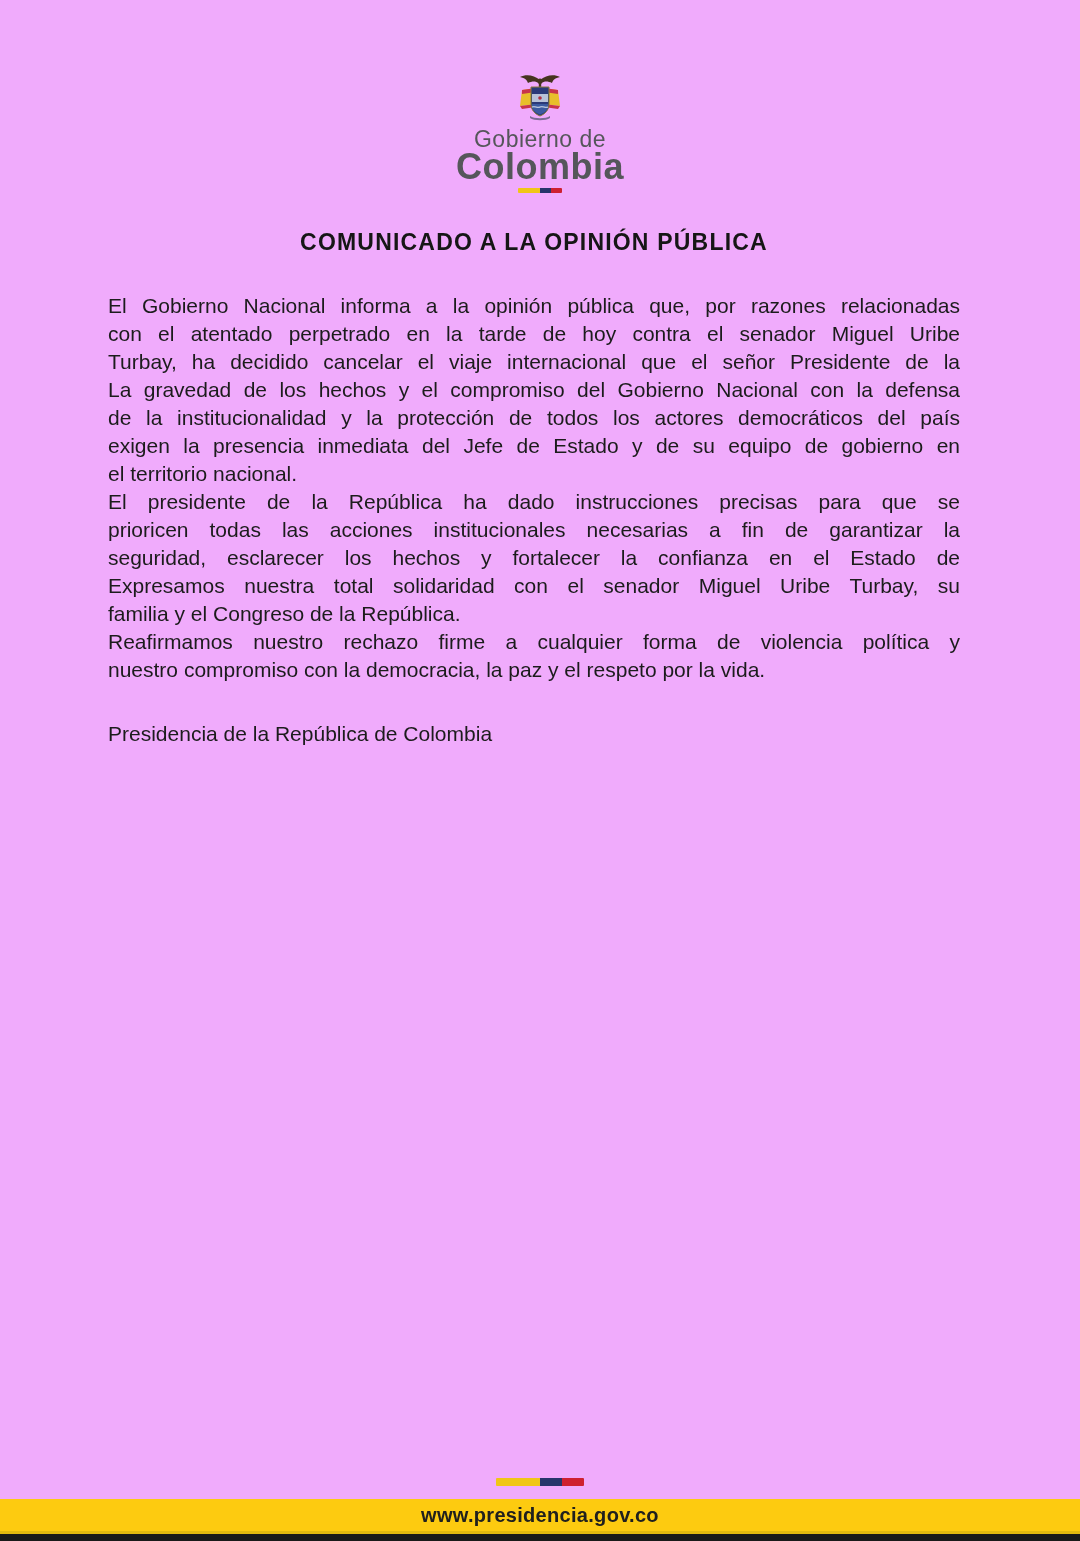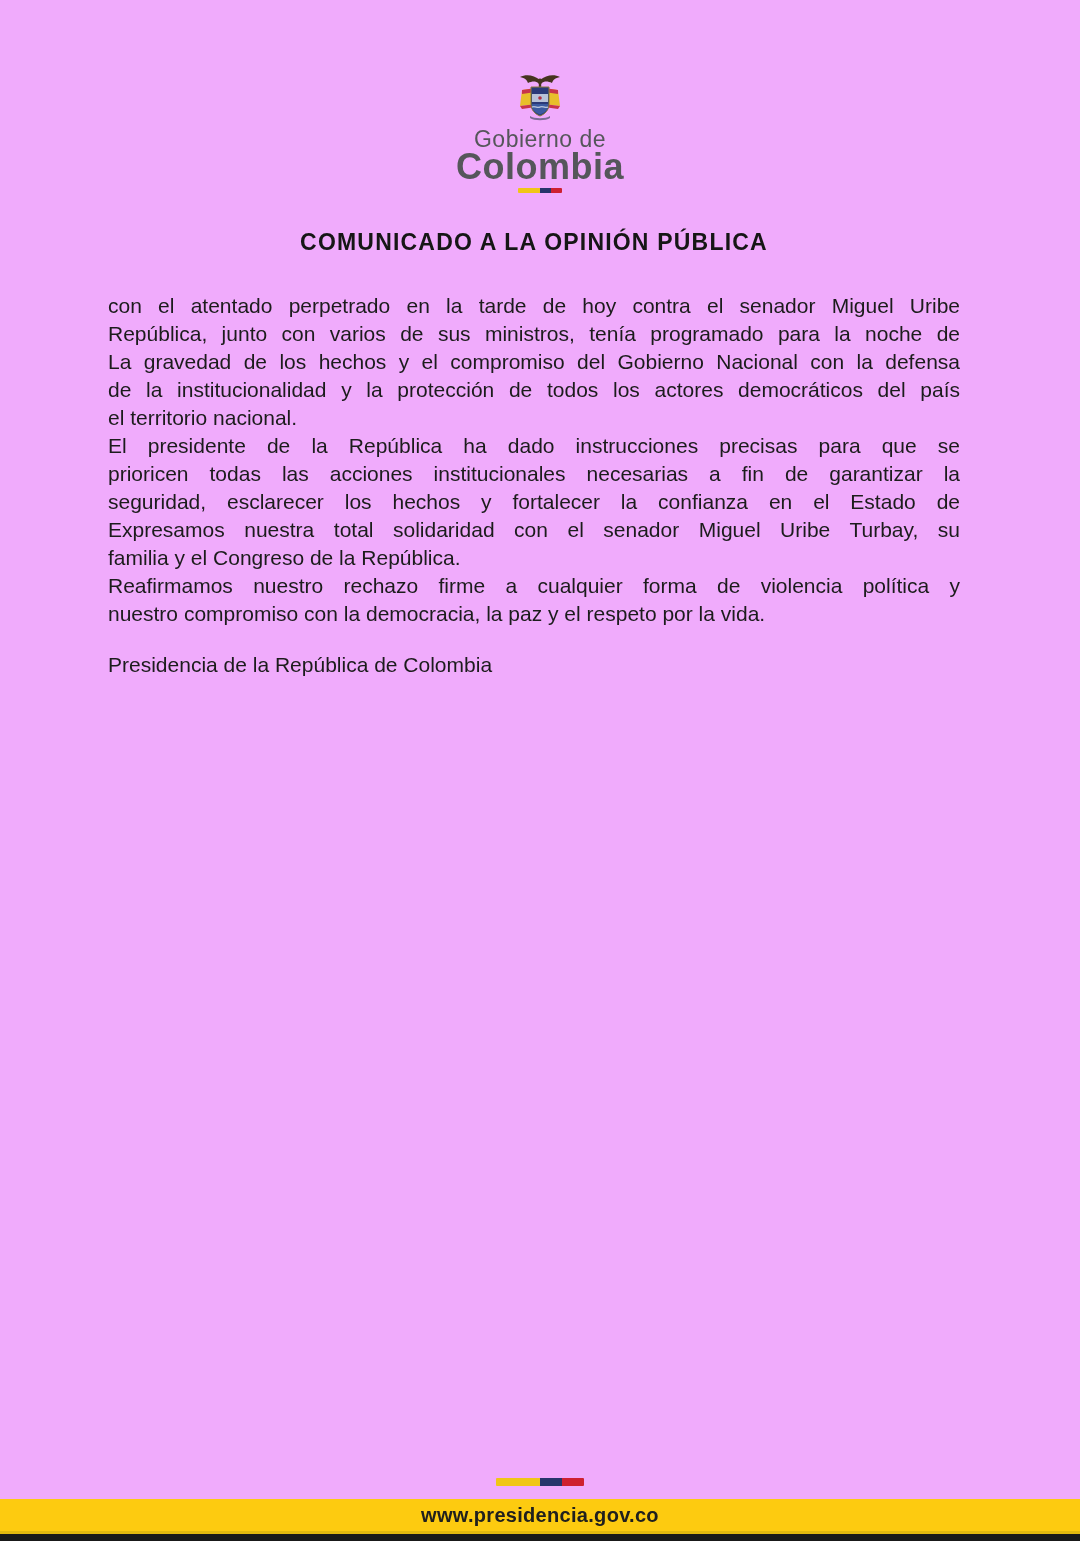--- a/index.html
+++ b/index.html
@@ -68,21 +68,21 @@
   .paragraph.first { margin-top: 35px; }
   .line {
     font-size: 21px;
     line-height: 28px;
     text-align: justify;
     text-align-last: justify;
     white-space: normal;
   }
   .line.last { text-align-last: left; }
   .date-line { margin-top: 58px; font-size: 21px; line-height: 28px; }
-  .signature-line { margin-top: 23px; font-size: 21px; line-height: 28px; }
+  .signature-line { margin-top: 36px; font-size: 21px; line-height: 28px; }
 
   
   .flagbar.footer-flag {
     position: absolute;
     top: 1478px;
     left: 496px;
     width: 88px;
     height: 8px;
   }
   .flagbar.footer-flag .seg-yellow { width: 44px; }
@@ -159,26 +159,28 @@
       <div class="seg-blue"></div>
       <div class="seg-red"></div>
     </div>
   </div>
 
   <div class="doc">
     <div class="doc-title">COMUNICADO A LA OPINIÓN PÚBLICA</div>
 
     <div id="paragraphs">
         <div class="paragraph first">
+          <div class="line">El Gobierno Nacional informa a la opinión pública que, por razones relacionadas</div>
           <div class="line">con el atentado perpetrado en la tarde de hoy contra el senador Miguel Uribe</div>
-          <div class="line">República, junto con varios de sus ministros, tenía programado para la noche de</div>
+          <div class="line">Turbay, ha decidido cancelar el viaje internacional que el señor Presidente de la</div>
         </div>
         <div class="paragraph">
           <div class="line">La gravedad de los hechos y el compromiso del Gobierno Nacional con la defensa</div>
           <div class="line">de la institucionalidad y la protección de todos los actores democráticos del país</div>
+          <div class="line">exigen la presencia inmediata del Jefe de Estado y de su equipo de gobierno en</div>
           <div class="line last">el territorio nacional.</div>
         </div>
         <div class="paragraph">
           <div class="line">El presidente de la República ha dado instrucciones precisas para que se</div>
           <div class="line">prioricen todas las acciones institucionales necesarias a fin de garantizar la</div>
           <div class="line">seguridad, esclarecer los hechos y fortalecer la confianza en el Estado de</div>
         </div>
         <div class="paragraph">
           <div class="line">Expresamos nuestra total solidaridad con el senador Miguel Uribe Turbay, su</div>
           <div class="line last">familia y el Congreso de la República.</div>

